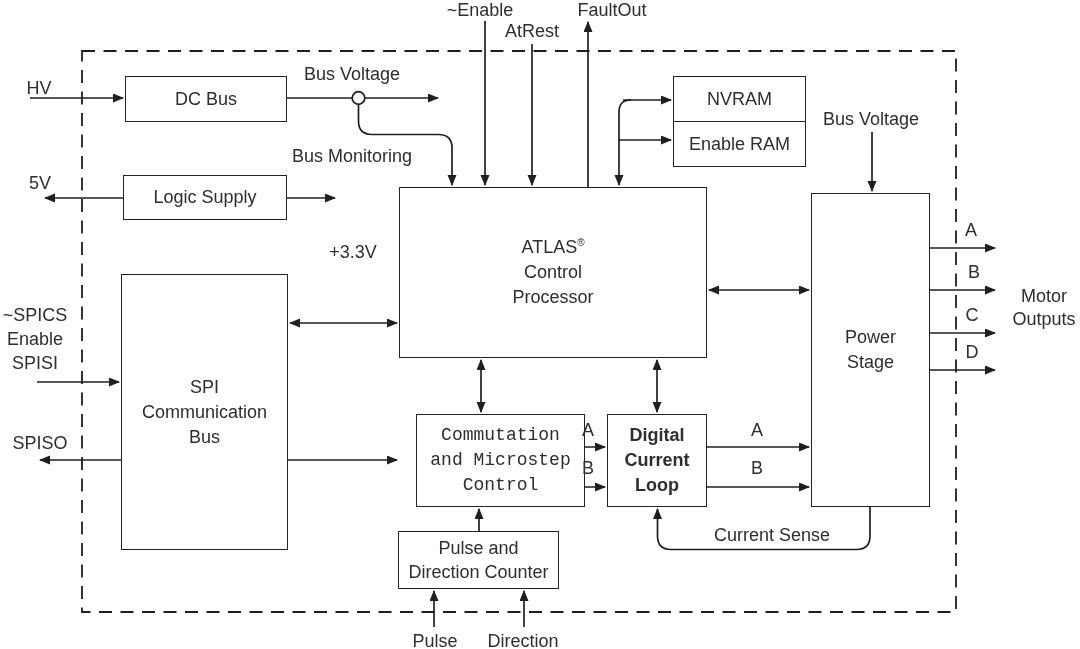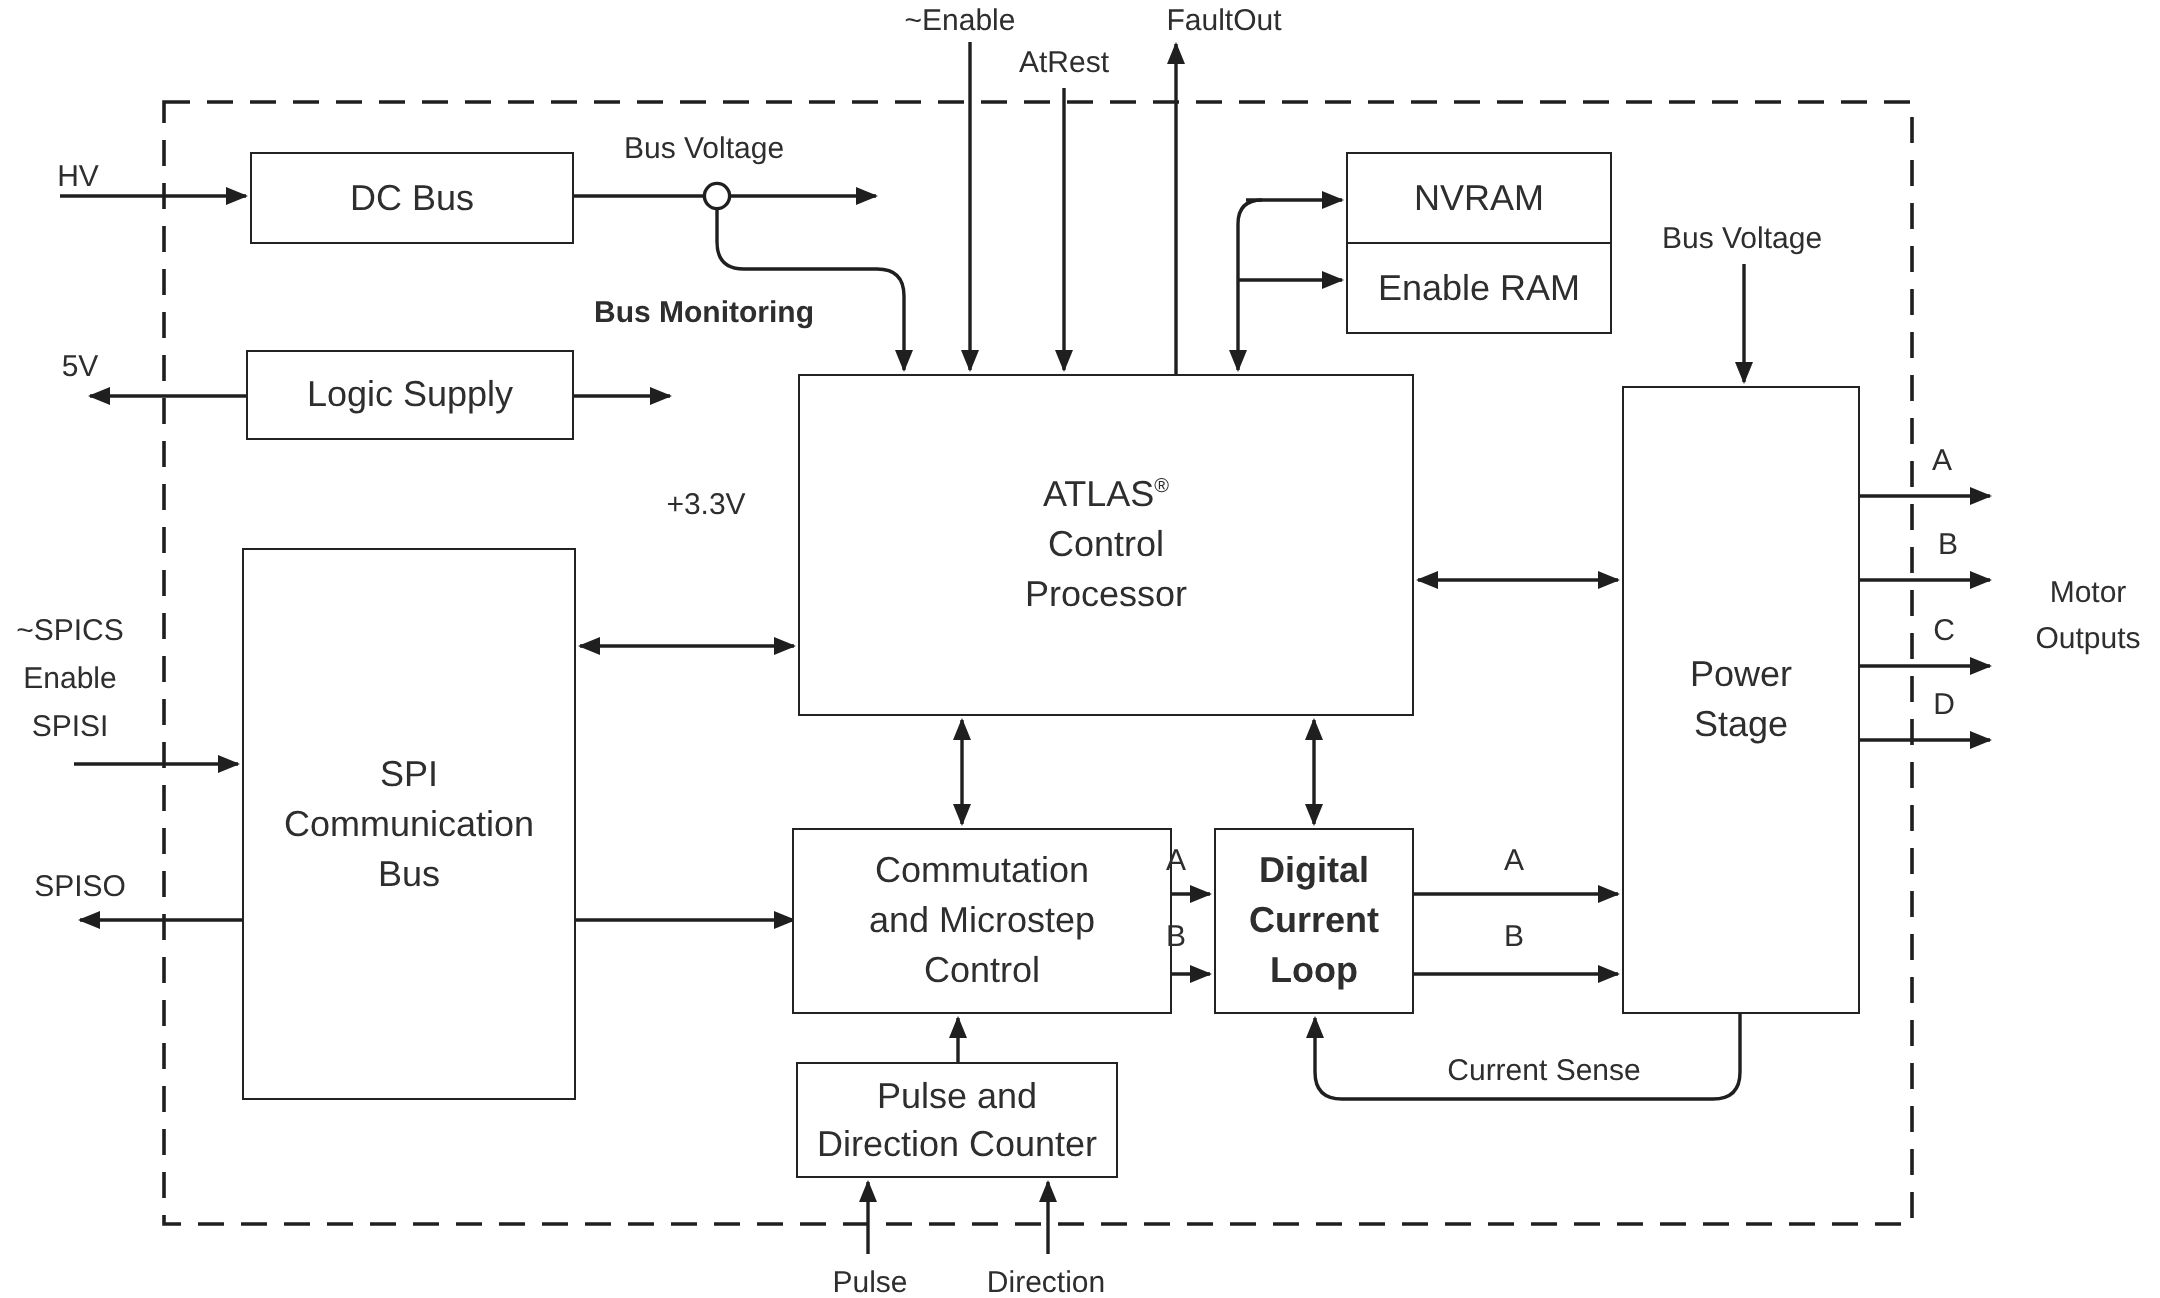--- a/index.html
+++ b/index.html
@@ -11,21 +11,21 @@
   .block {
     position:absolute; border:1.7px solid #232323; background:#ffffff;
     display:flex; align-items:center; justify-content:center;
     text-align:center; font-size:18px; line-height:25px; box-sizing:border-box;
   }
   .block .txt { white-space:pre-line; }
   .memory { flex-direction:column; align-items:stretch; padding:0;justify-content:center; }
   .memcell { flex:1; display:flex; align-items:center; justify-content:center; }
   .memcell.top { border-bottom:1.7px solid #232323; }
   .lbl {
-    position:absolute; font-size:15px; line-height:21px; text-align:center;
+    position:absolute; font-size:18px; line-height:21px; text-align:center;
     white-space:pre-line;
   }
   sup { font-size:10px; line-height:0; }
 </style>
 </head>
 <body>
 
 <div class="canvas">
 
   <svg class="wires" viewBox="0 0 1080 649">
@@ -112,41 +112,41 @@
     <div class="memcell">
       <div class="txt">Enable RAM</div>
     </div>
   </div>
 
   <div class="block" style="left:811px; top:193px; width:119px; height:314px;">
     <div class="txt">Power
 Stage</div>
   </div>
 
-  <div class="block" style="left:396px; top:414px; width:190px; height:93px;">
+  <div class="block" style="left:416px; top:414px; width:169px; height:93px;font-family:Liberation Mono, monospace;">
     <div class="txt">Commutation
 and Microstep
 Control</div>
   </div>
 
   <div class="block" style="left:607px; top:414px; width:100px; height:93px;font-weight:bold;">
     <div class="txt">Digital
 Current
 Loop</div>
   </div>
 
   <div class="block" style="left:398px; top:531px; width:161px; height:58px; line-height:24px;">
     <div class="txt">Pulse and
 Direction Counter</div>
   </div>
 
   <div class="lbl" style="left:14px; top:78px; width:50px;">HV</div>
   <div class="lbl" style="left:15px; top:173px; width:50px;">5V</div>
   <div class="lbl" style="left:292px; top:64px; width:120px;">Bus Voltage</div>
-  <div class="lbl" style="left:282px; top:146px; width:140px;font-weight:bold;">Bus Monitoring</div>
+  <div class="lbl" style="left:282px; top:146px; width:140px;">Bus Monitoring</div>
   <div class="lbl" style="left:313px; top:212px; width:80px;margin-top:30px;">+3.3V</div>
 
   <div class="lbl" style="left:420px; top:0px; width:120px;">~Enable</div>
   <div class="lbl" style="left:472px; top:21px; width:120px;">AtRest</div>
   <div class="lbl" style="left:552px; top:0px; width:120px;">FaultOut</div>
 
   <div class="lbl" style="left:0px; top:305px; width:70px;">~SPICS</div>
   <div class="lbl" style="left:0px; top:329px; width:70px;">Enable</div>
   <div class="lbl" style="left:0px; top:353px; width:70px;">SPISI</div>
   <div class="lbl" style="left:5px; top:433px; width:70px;">SPISO</div>

